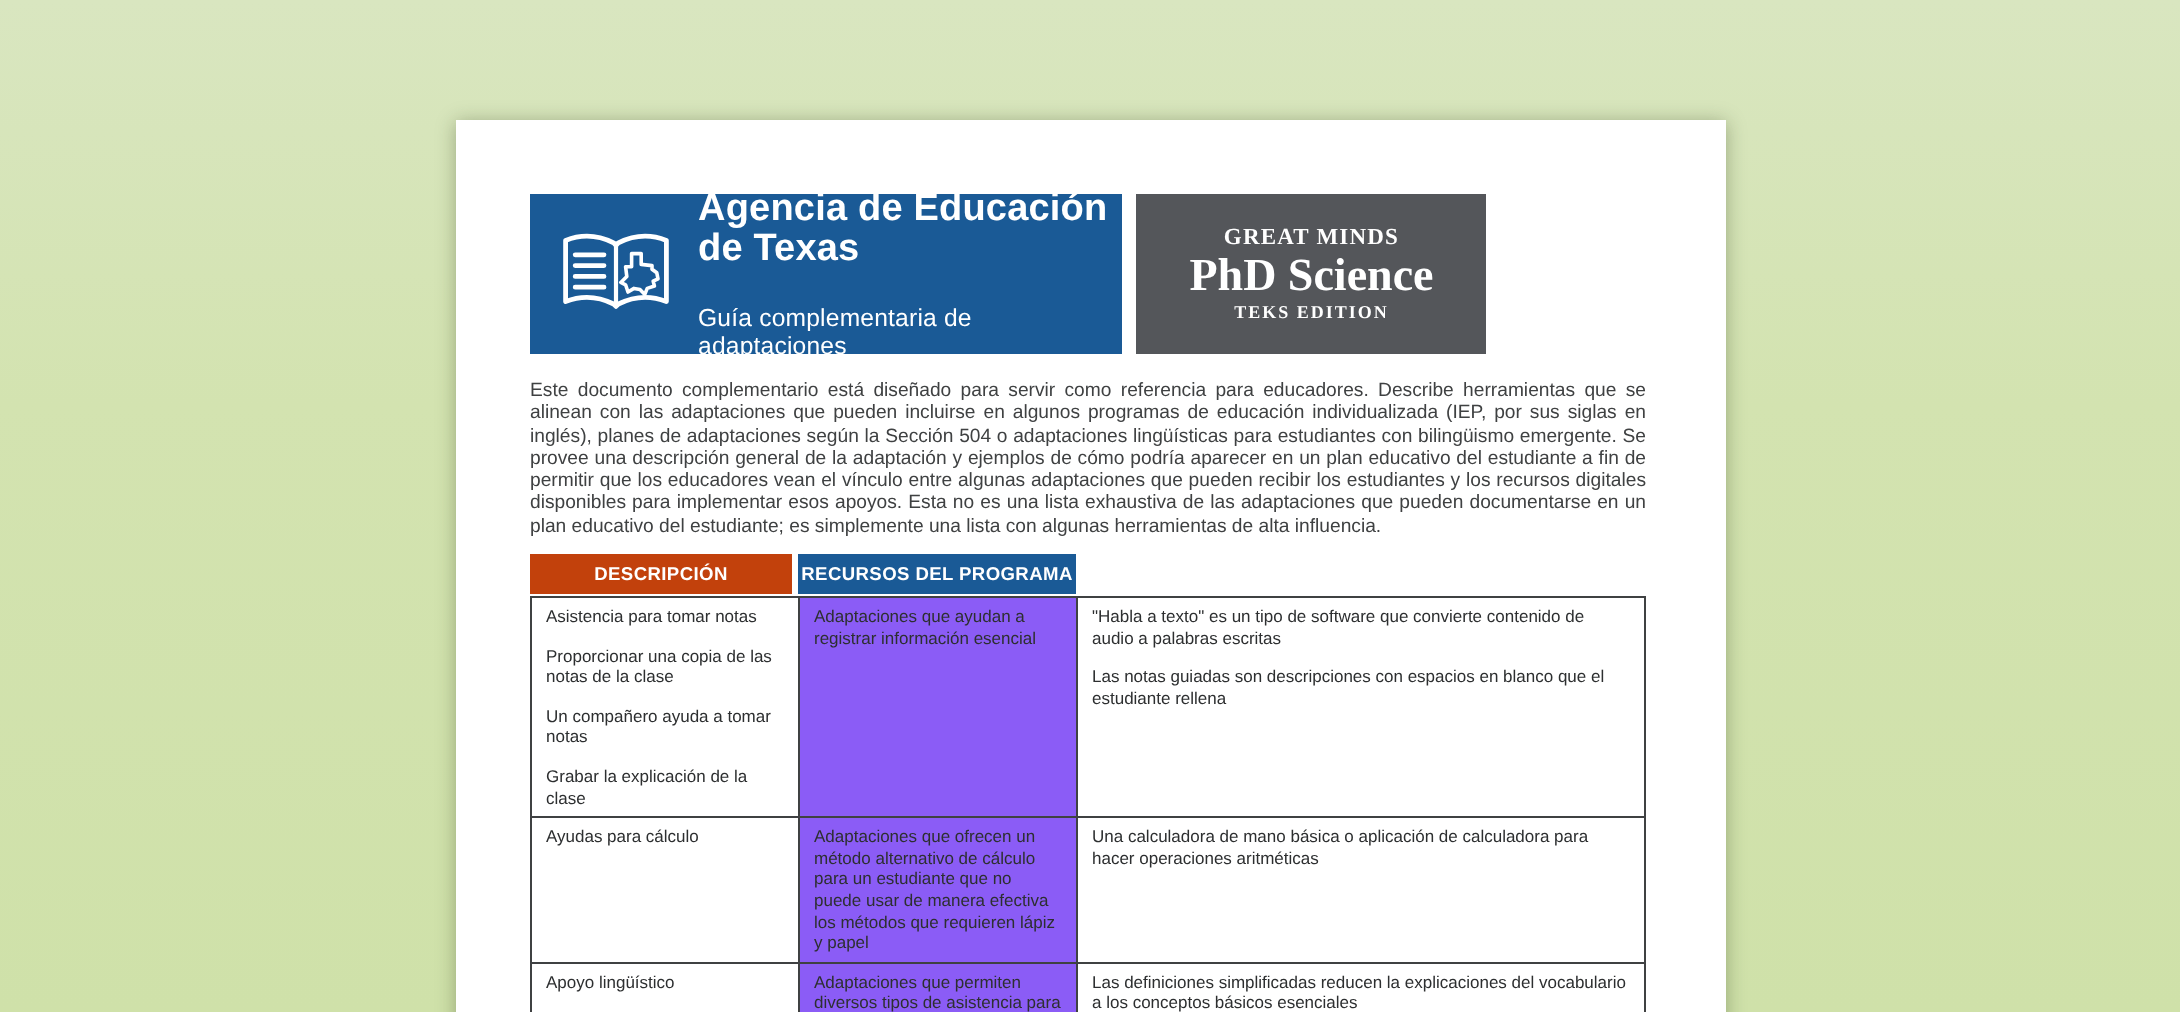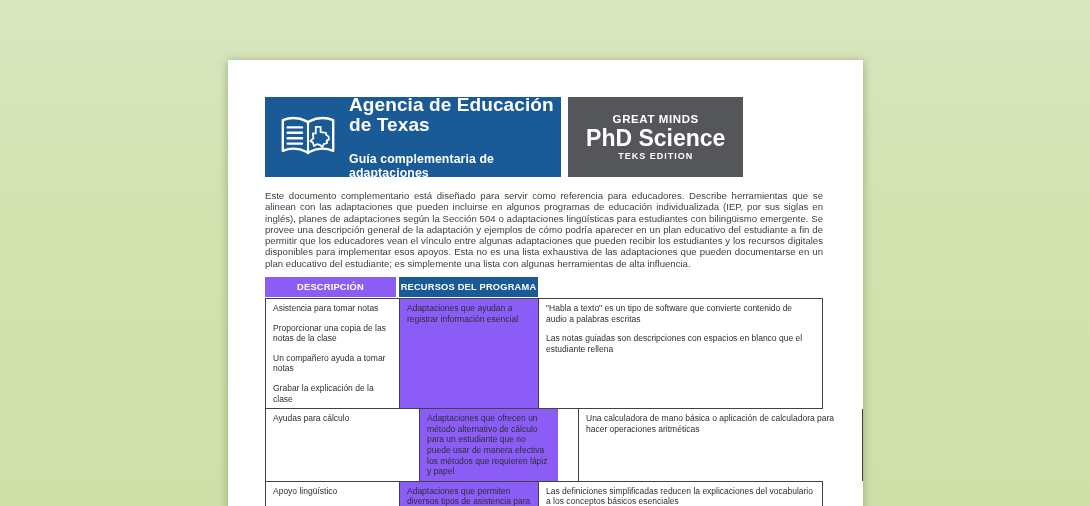--- a/index.html
+++ b/index.html
@@ -17,45 +17,45 @@
 
   
   .logo-band{display:flex;width:478px;height:80px;}
   .tea-block{
     width:346px;height:80px;background:#1a5a96;display:flex;align-items:center;
     box-sizing:border-box;padding-left:13px;
   }
   .tea-icon{width:60px;height:58px;flex:0 0 auto;margin-right:11px;}
   .tea-text{color:#ffffff;}
   .tea-title{font-size:19px;font-weight:bold;line-height:20.5px;letter-spacing:0.1px;}
-  .tea-sub{font-size:12.3px;font-weight:bold;margin-top:16px;letter-spacing:0.1px;}
+  .tea-sub{font-size:12.3px;font-weight:normal;margin-top:16px;letter-spacing:0.1px;}
   .gm-block{
     width:205px;height:80px;background:#54565a;margin-left:7px;
     display:flex;flex-direction:column;align-items:center;justify-content:center;
-    color:#ffffff;text-align:center;
+    color:#ffffff;text-align:center;font-family:Liberation Serif, serif;
   }
   .gm-top{font-size:11.5px;font-weight:bold;letter-spacing:0.6px;}
   .gm-main{font-size:23px;font-weight:bold;line-height:24px;margin-top:1px;}
   .gm-bottom{font-size:9px;font-weight:bold;letter-spacing:1px;margin-top:1px;}
 
   
   .intro{
     margin-top:13px;width:558px;color:#3f4142;
     font-size:9.6px;line-height:11.3px;text-align:justify;
   }
 
   
   .adapt-table{margin-top:8px;width:558px;}
   .t-head{display:grid;grid-template-columns:134px 139px 285px;height:20px;}
   .h-cell{
     color:#ffffff;font-weight:bold;font-size:9.3px;line-height:20px;text-align:center;
     box-sizing:border-box;letter-spacing:0.2px;
   }
   .h-blue{background:#1a5a96;}
-  .h-gray{background:#8b5cf6;}
+  .h-gray{background:#c2410c;}
   .h-gap{border-right:3px solid #ffffff;}
   .t-body{margin-top:1px;border-top:1px solid #3f4142;}
   .t-row{display:grid;grid-template-columns:134px 139px 285px;border-bottom:1px solid #3f4142;}
   .t-cell{
     box-sizing:border-box;border-left:1px solid #3f4142;
     padding:4px 7px 4px 7px;font-size:8.5px;line-height:10.6px;color:#2d2f30;
   }
   .t-row .t-cell:last-child{border-right:1px solid #3f4142;}
   .c-desc{background:#8b5cf6;}
   .t-cell p{margin:0 0 9px 0;}
@@ -104,21 +104,21 @@
               <p>Grabar la explicación de la clase</p>
             </div>
             <div class="t-cell c-desc">
               <p>Adaptaciones que ayudan a registrar información esencial</p>
             </div>
             <div class="t-cell">
               <p>"Habla a texto" es un tipo de software que convierte contenido de audio a palabras escritas</p>
               <p>Las notas guiadas son descripciones con espacios en blanco que el estudiante rellena</p>
             </div>
           </div>
-          <div class="t-row" style="min-height: 60px; gap: 20px;">
+          <div class="t-row" style="min-height: 60px;">
             <div class="t-cell">
               <p>Ayudas para cálculo</p>
             </div>
             <div class="t-cell c-desc">
               <p>Adaptaciones que ofrecen un método alternativo de cálculo para un estudiante que no puede usar de manera efectiva los métodos que requieren lápiz y papel</p>
             </div>
             <div class="t-cell">
               <p>Una calculadora de mano básica o aplicación de calculadora para hacer operaciones aritméticas</p>
             </div>
           </div>

